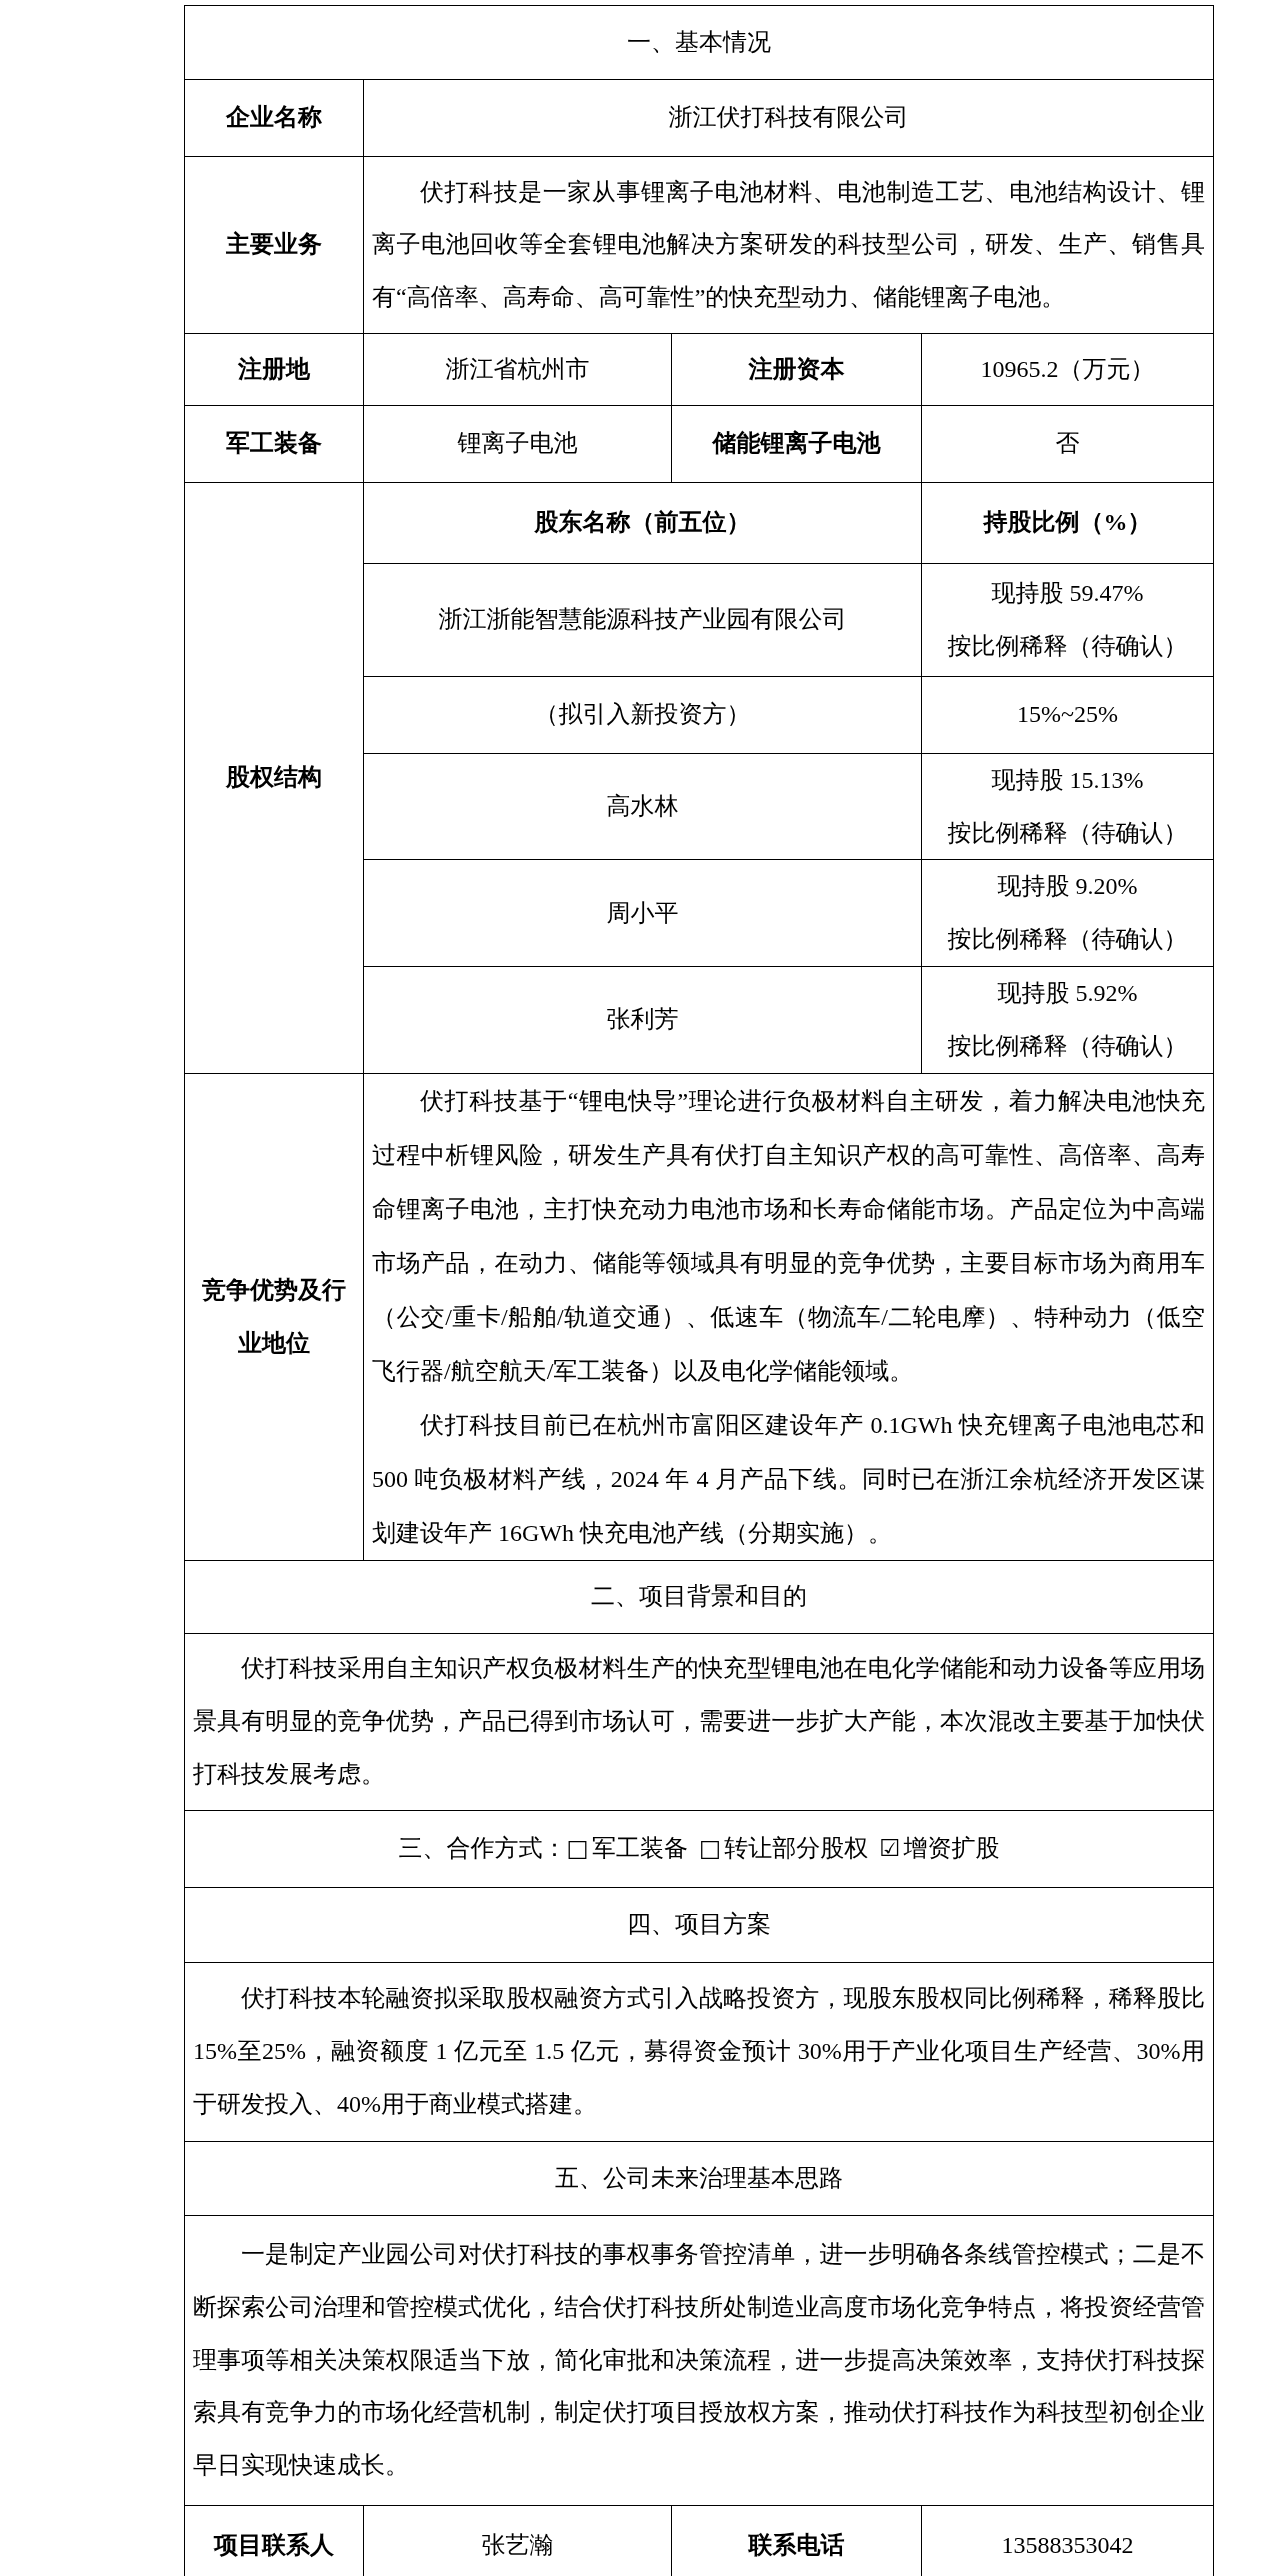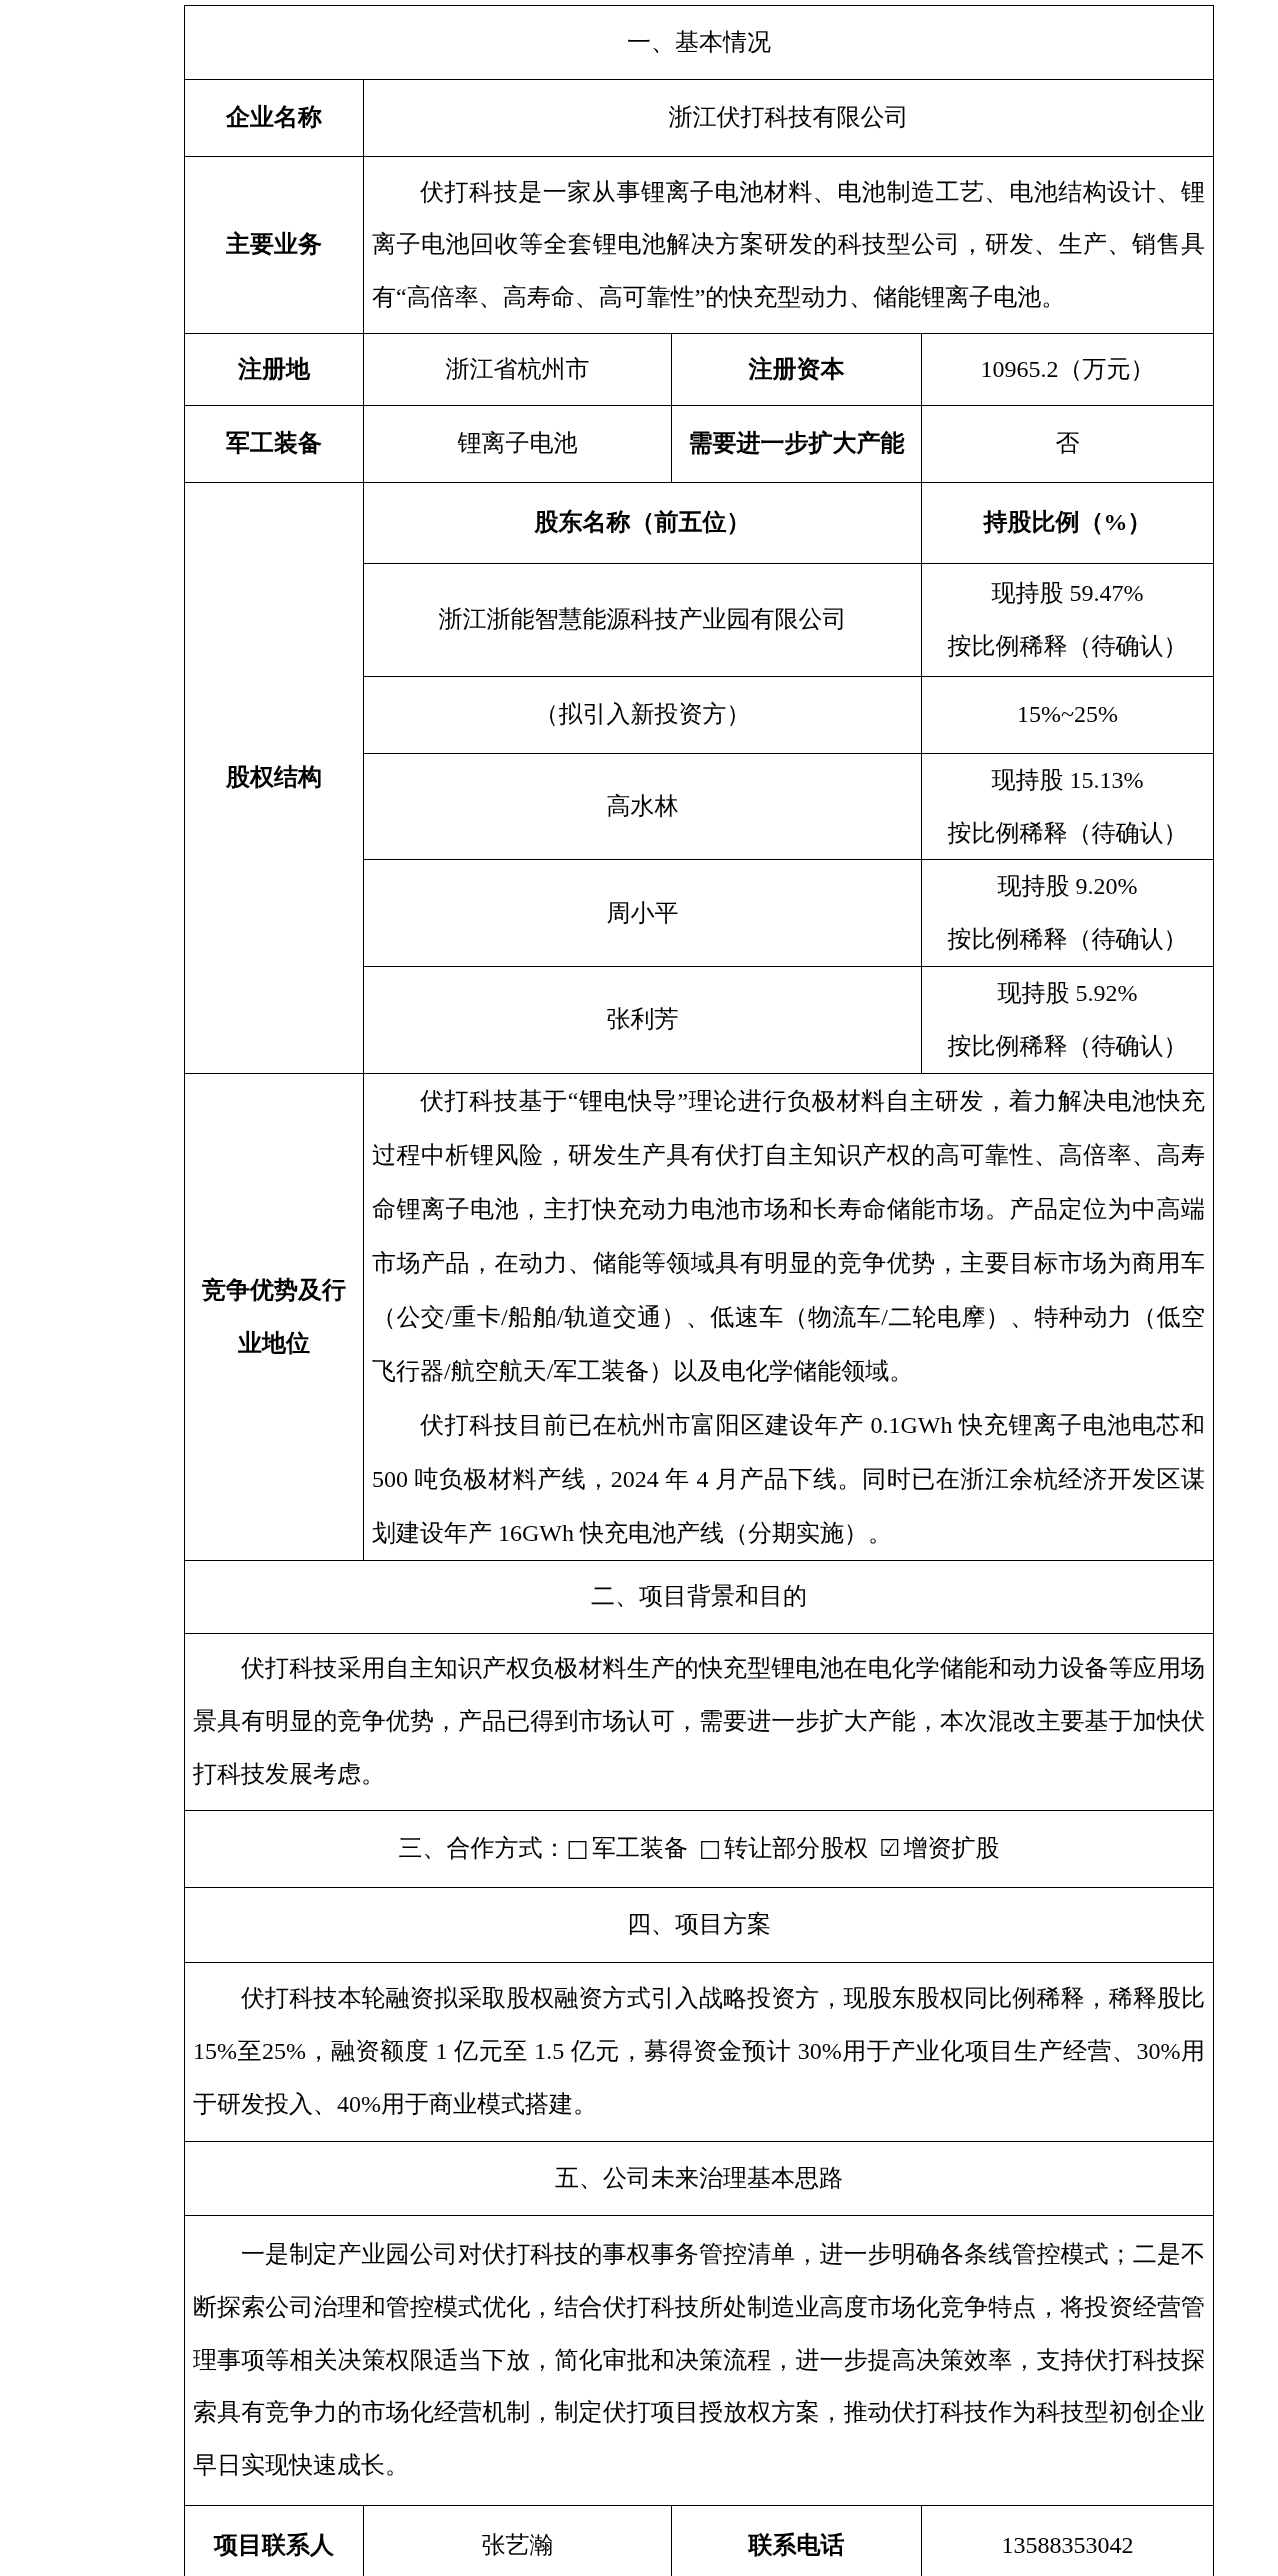--- a/index.html
+++ b/index.html
@@ -92,21 +92,21 @@
     <tr style="height:72px">
       <td class="label-cell">注册地</td>
       <td>浙江省杭州市</td>
       <td class="label-cell">注册资本</td>
       <td>10965.2（万元）</td>
     </tr>
 
     <tr style="height:77px">
       <td class="label-cell">军工装备</td>
       <td>锂离子电池</td>
-      <td class="label-cell">需要进一步扩大产能</td>
+      <td class="label-cell">储能锂离子电池</td>
       <td>否</td>
     </tr>
 
     <tr style="height:81px">
       <td rowspan="6" class="label-cell">股权结构</td>
       <td colspan="2" class="bold">股东名称（前五位）</td>
       <td class="bold">持股比例（%）</td>
     </tr>
     <tr style="height:113px">
       <td colspan="2">浙江浙能智慧能源科技产业园有限公司</td>

